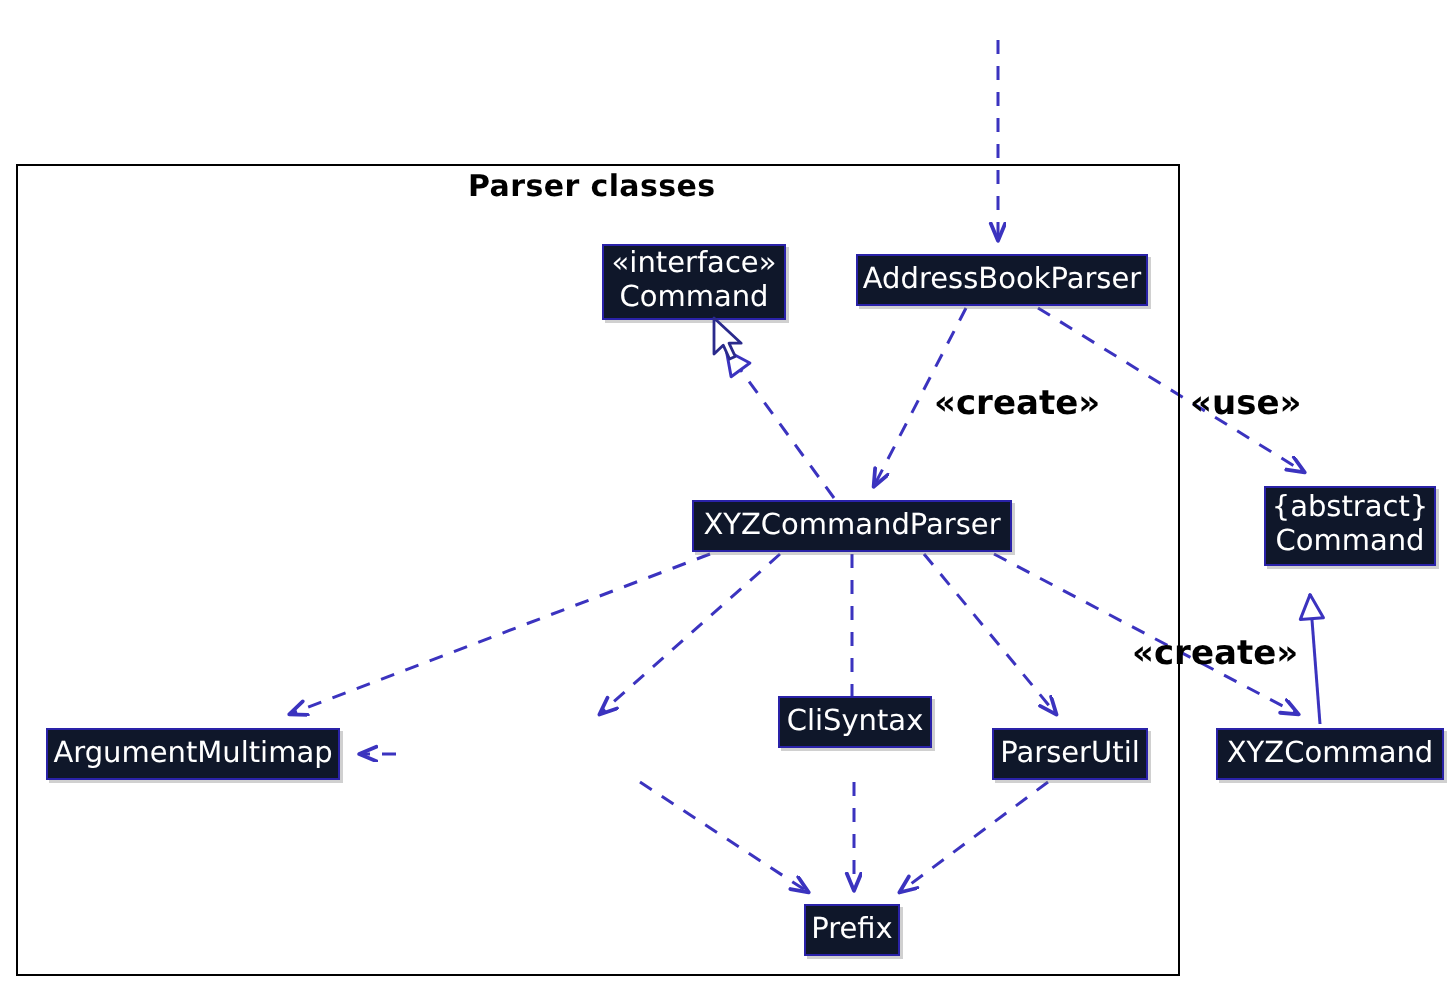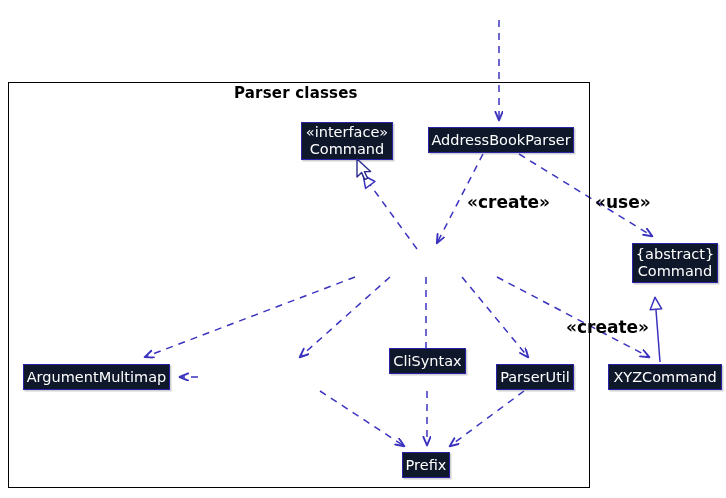--- a/index.html
+++ b/index.html
@@ -128,20 +128,23 @@
 
   <div class="node" style="left:428px; top:127px; width:146px; height:26px;">
     <span class="line2">AddressBookParser</span>
   </div>
 
   <div class="node" style="left:614px; top:243px; width:86px; height:40px;margin-left:18px;">
     <span class="line1">{abstract}</span>
     <span class="line2">Command</span>
   </div>
 
+  <div class="node" style="left:346px; top:250px; width:160px; height:26px;">
+    <span class="line2">XYZCommandParser</span>
+  </div>
 
   <div class="node" style="left:23px; top:364px; width:147px; height:26px;">
     <span class="line2">ArgumentMultimap</span>
   </div>
 
 
   <div class="node" style="left:389px; top:348px; width:77px; height:26px;text-align:center;">
     <span class="line2">CliSyntax</span>
   </div>
 

